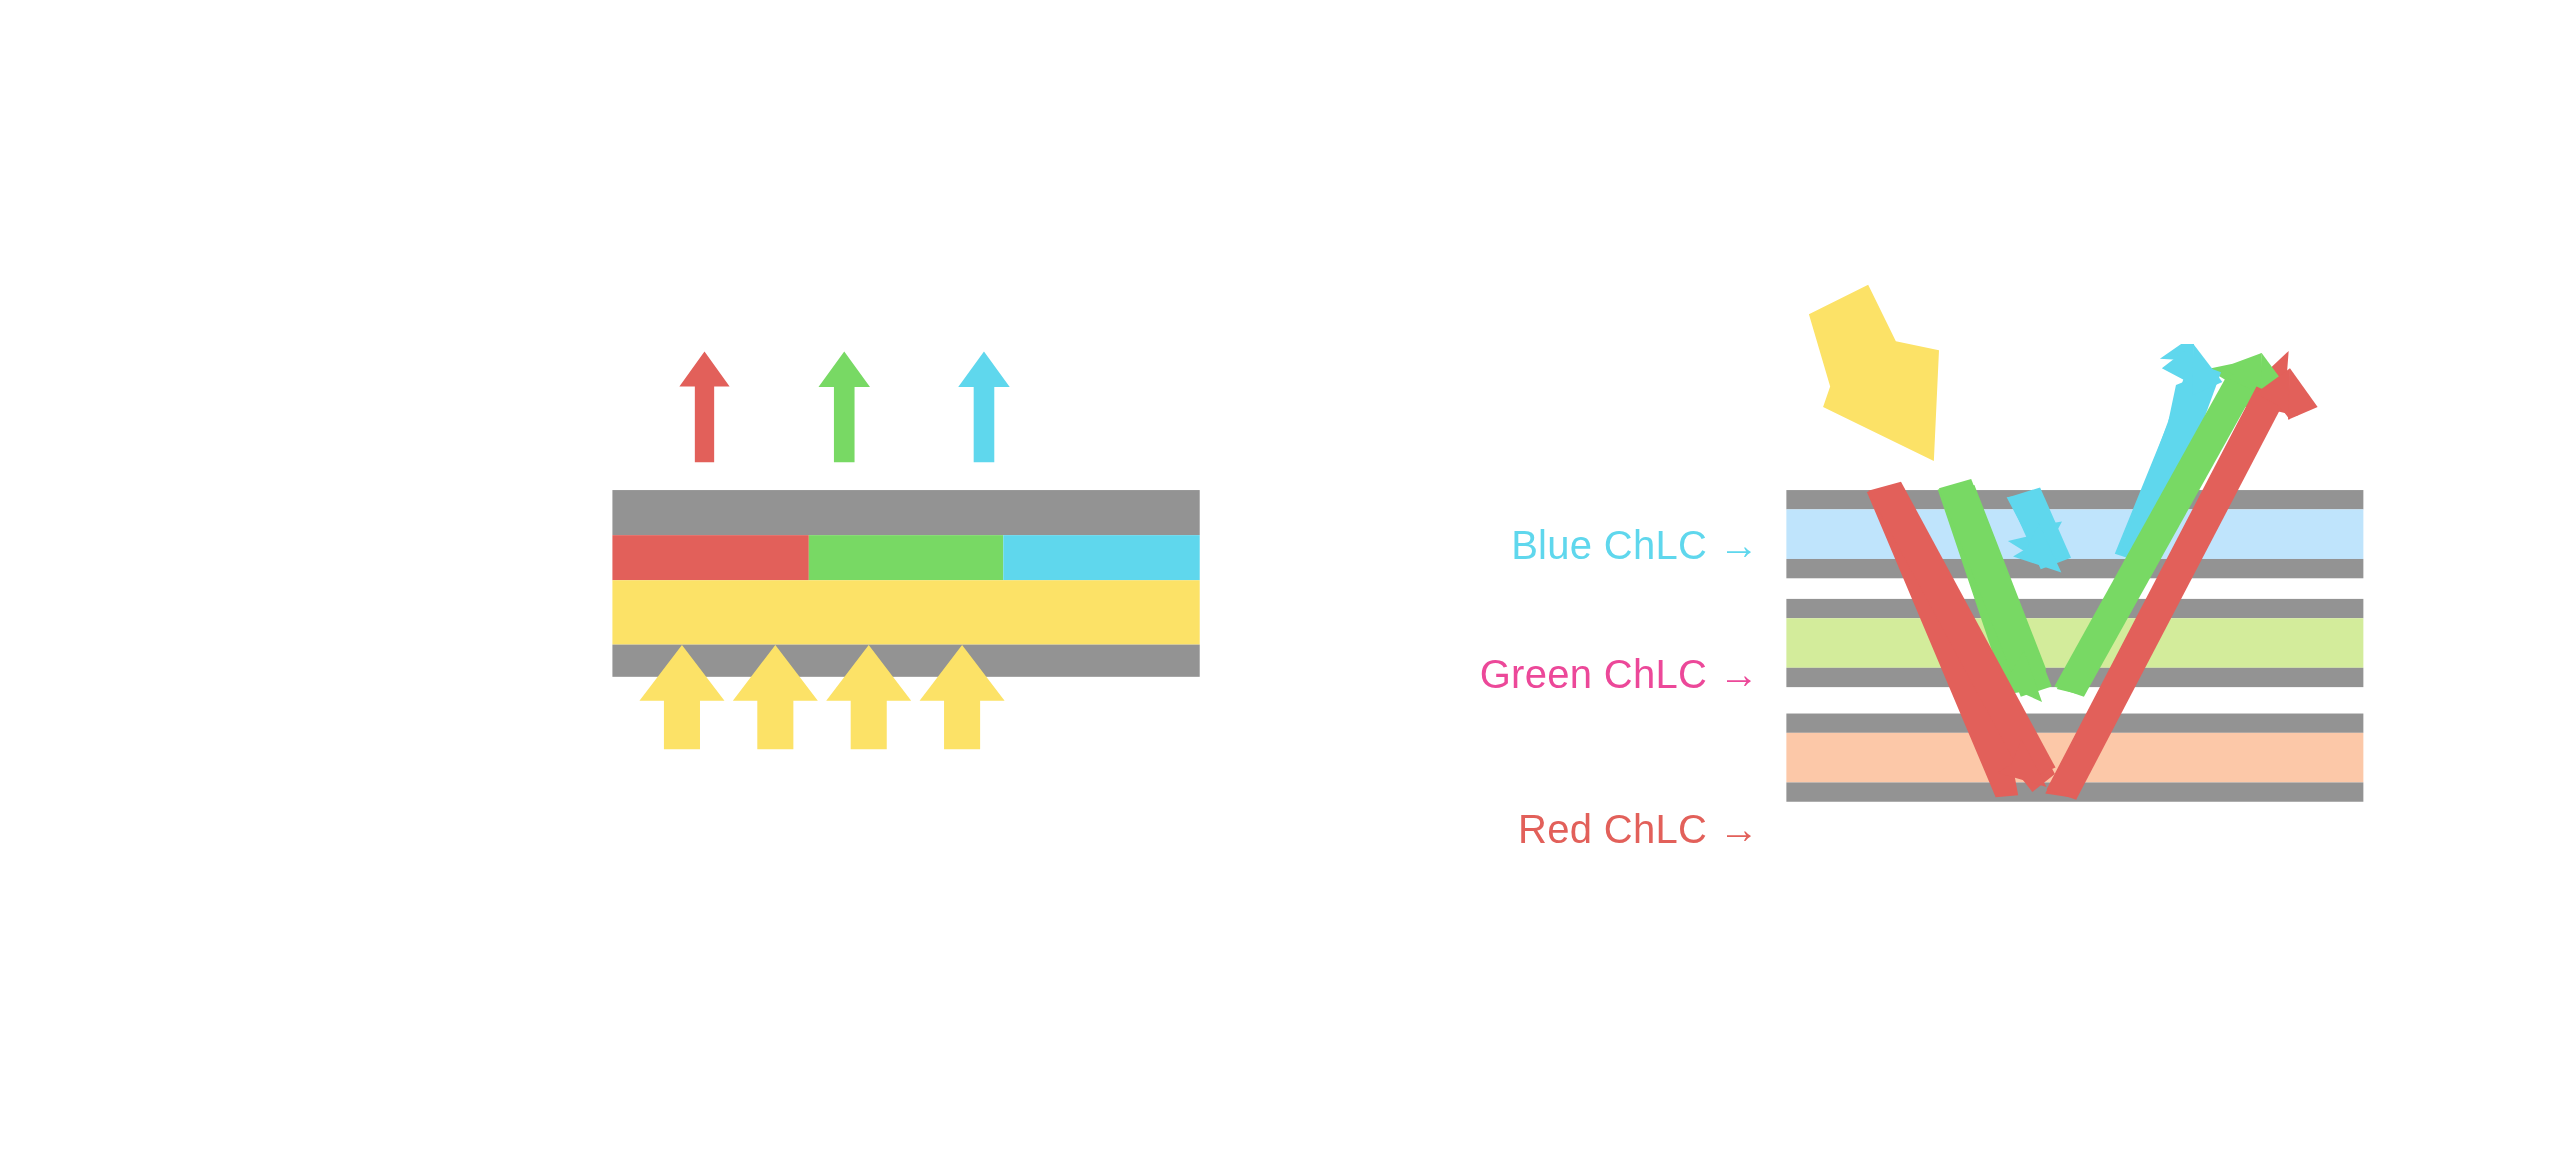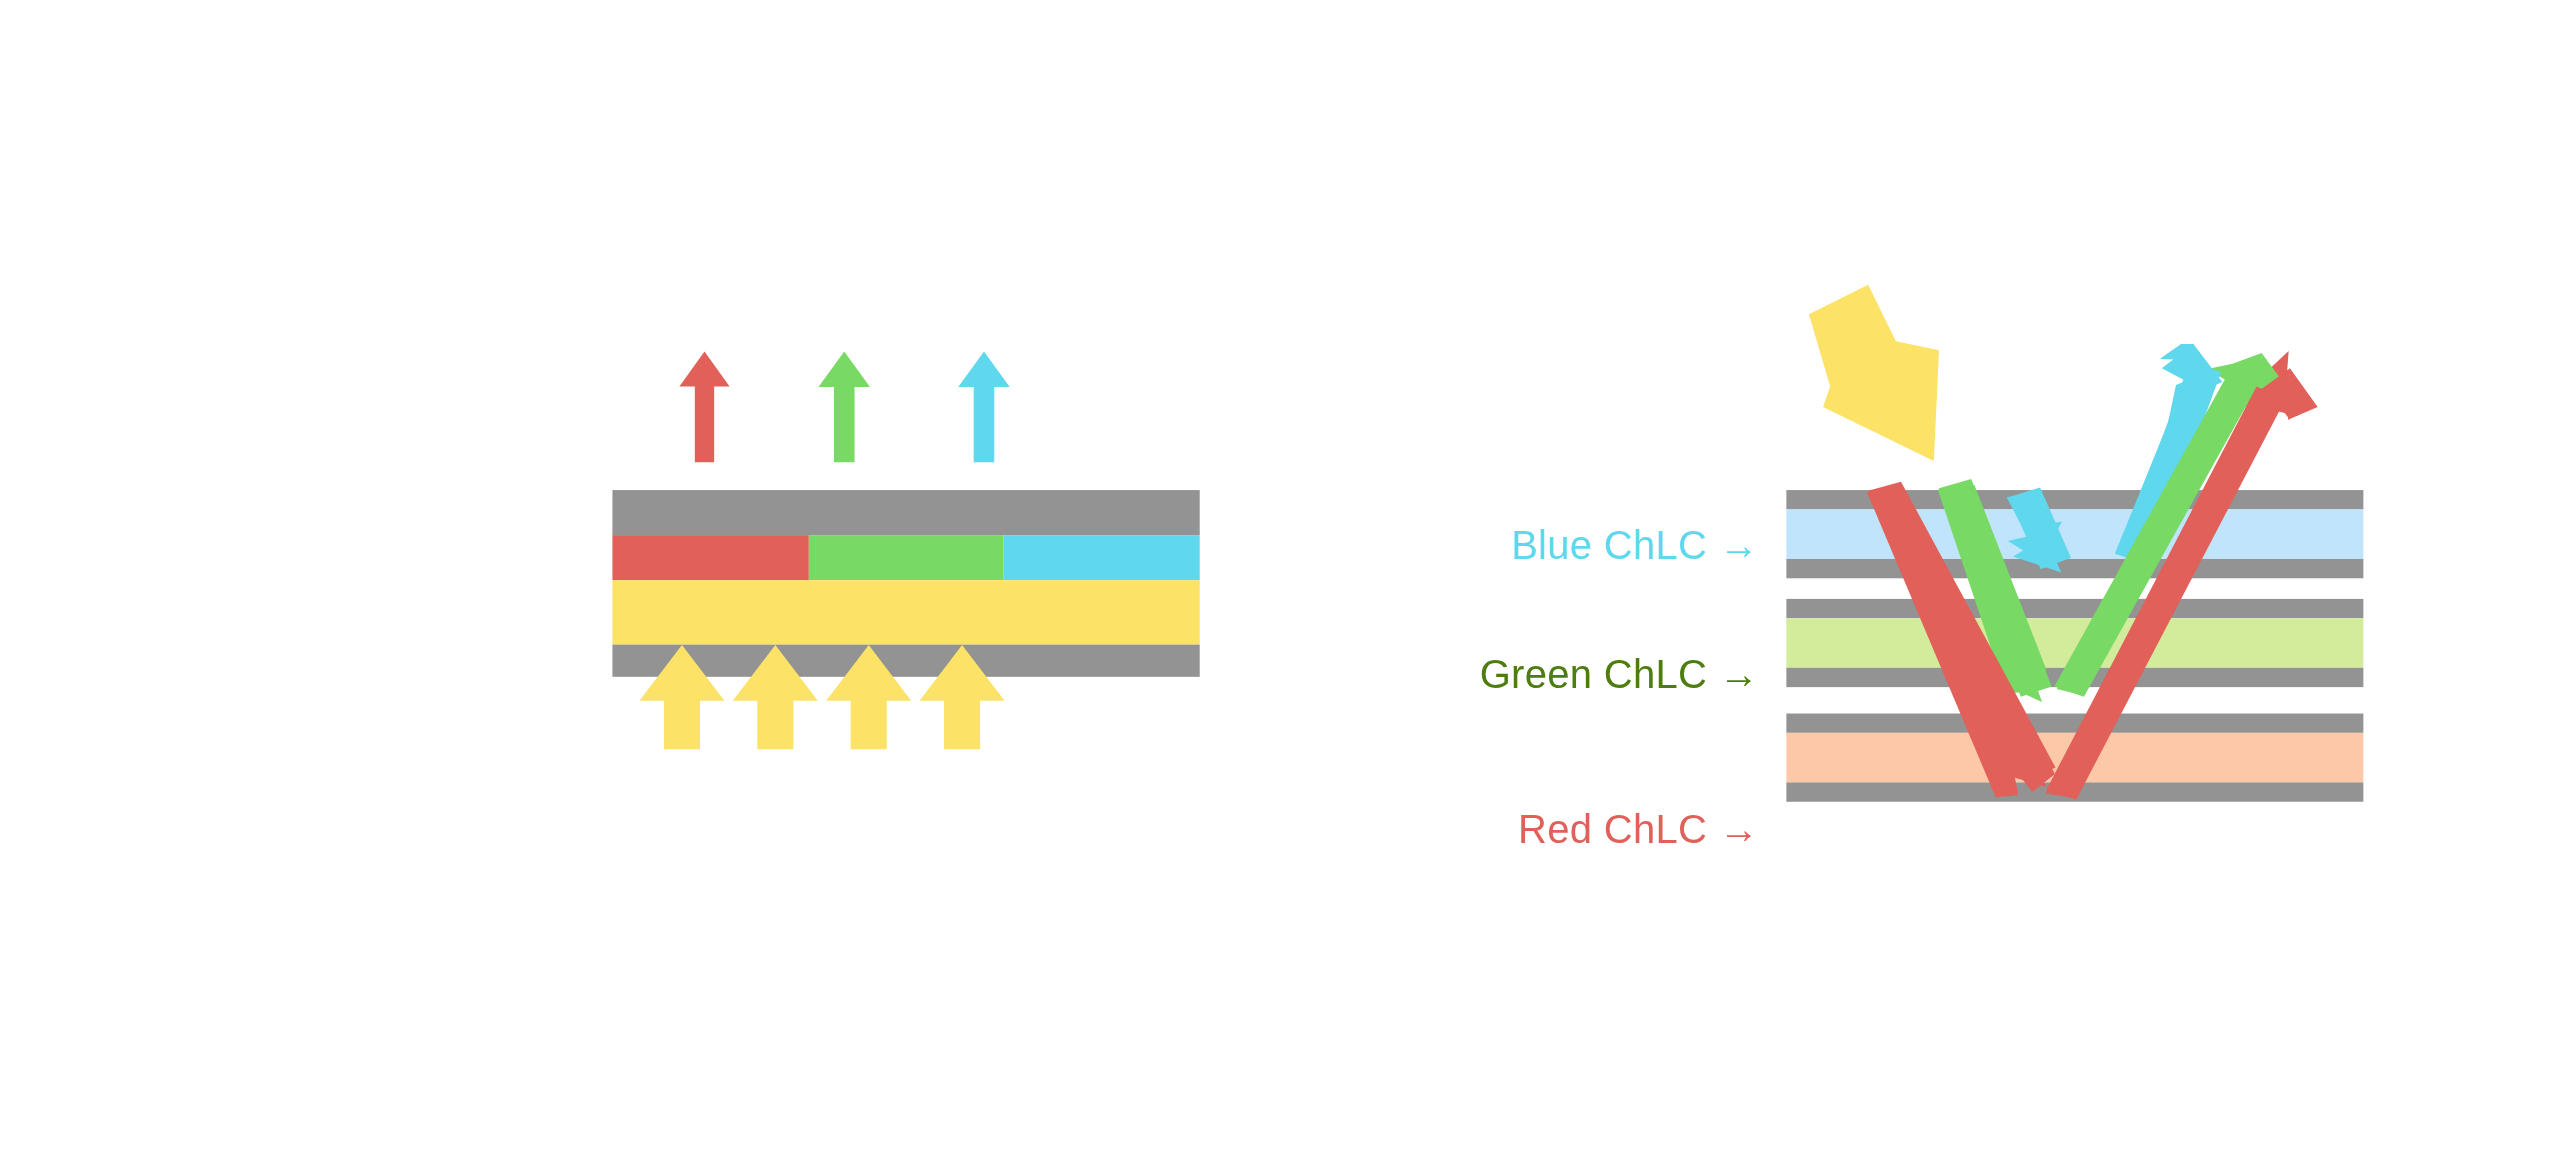--- a/index.html
+++ b/index.html
@@ -39,21 +39,21 @@
     position: absolute;
     font-family: "Liberation Sans", sans-serif;
     font-size: 40px;
     font-weight: 400;
     letter-spacing: 0.3px;
     white-space: nowrap;
     text-align: right;
     transform: translateY(-50%);
   }
   .lbl-blue  { color: #5FD7ED; }
-  .lbl-green { color: #4d7c0f; }
+  .lbl-green { color: #ec4899; }
   .lbl-red   { color: #E2605A; }
 </style>
 </head>
 <body>
 
 <div id="stage">
 
   <div class="panel">
     <svg class="layer" viewBox="0 0 4000 1792">
 

